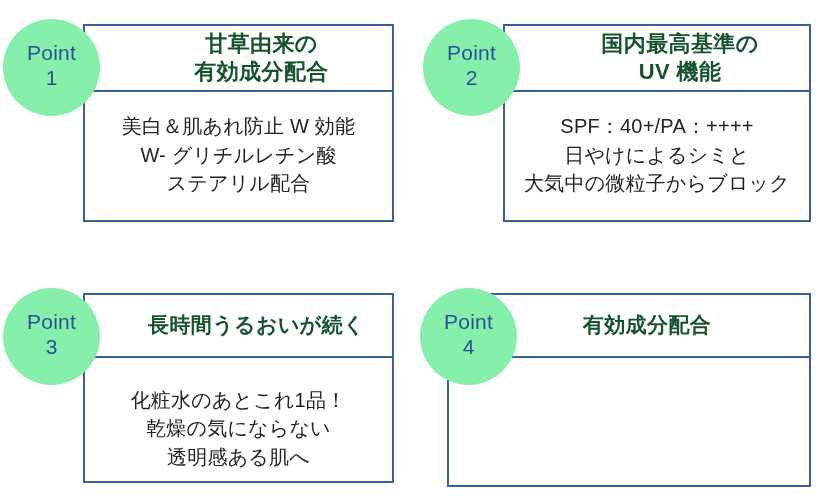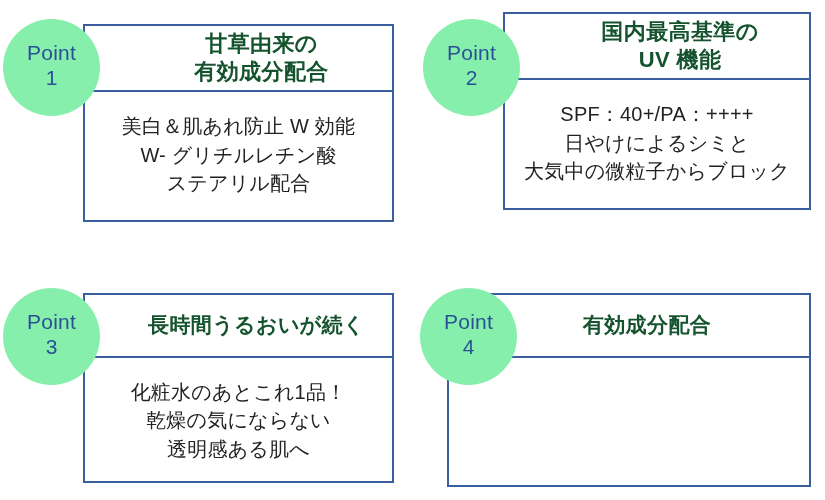--- a/index.html
+++ b/index.html
@@ -22,21 +22,21 @@
 
   
   .point-card {
     position: absolute;
     box-sizing: border-box;
     border: 2px solid #3b5f9e;
     background: #ffffff;
   }
 
   .card-1 { left: 83px;  top: 24px;  width: 311px; height: 198px; }
-  .card-2 { left: 503px; top: 12px;  width: 308px; height: 198px; }
+  .card-2 { left: 503px; top: 24px;  width: 308px; height: 198px; }
   .card-3 { left: 83px;  top: 293px; width: 311px; height: 190px; }
   .card-4 { left: 447px; top: 293px; width: 364px; height: 194px; }
 
   .card-head {
     box-sizing: border-box;
     width: 100%;
     border-bottom: 2px solid #3b5f9e;
     display: flex;
     align-items: center;
     justify-content: center;
@@ -69,20 +69,21 @@
     display: flex;
     align-items: center;
     justify-content: center;
     box-sizing: border-box;
     height: calc(100% - 66px);
     padding: 20px 6px 10px 6px;
   }
   .card-3 .card-body,
   .card-4 .card-body {
     height: calc(100% - 63px);
+    align-items: flex-end;
   }
 
   .card-body-text {
     color: #222222;
     font-size: 20px;
     line-height: 1.42;
     text-align: center;
     white-space: pre-line;
     letter-spacing: 0.2px;
     margin-top: -8px;

